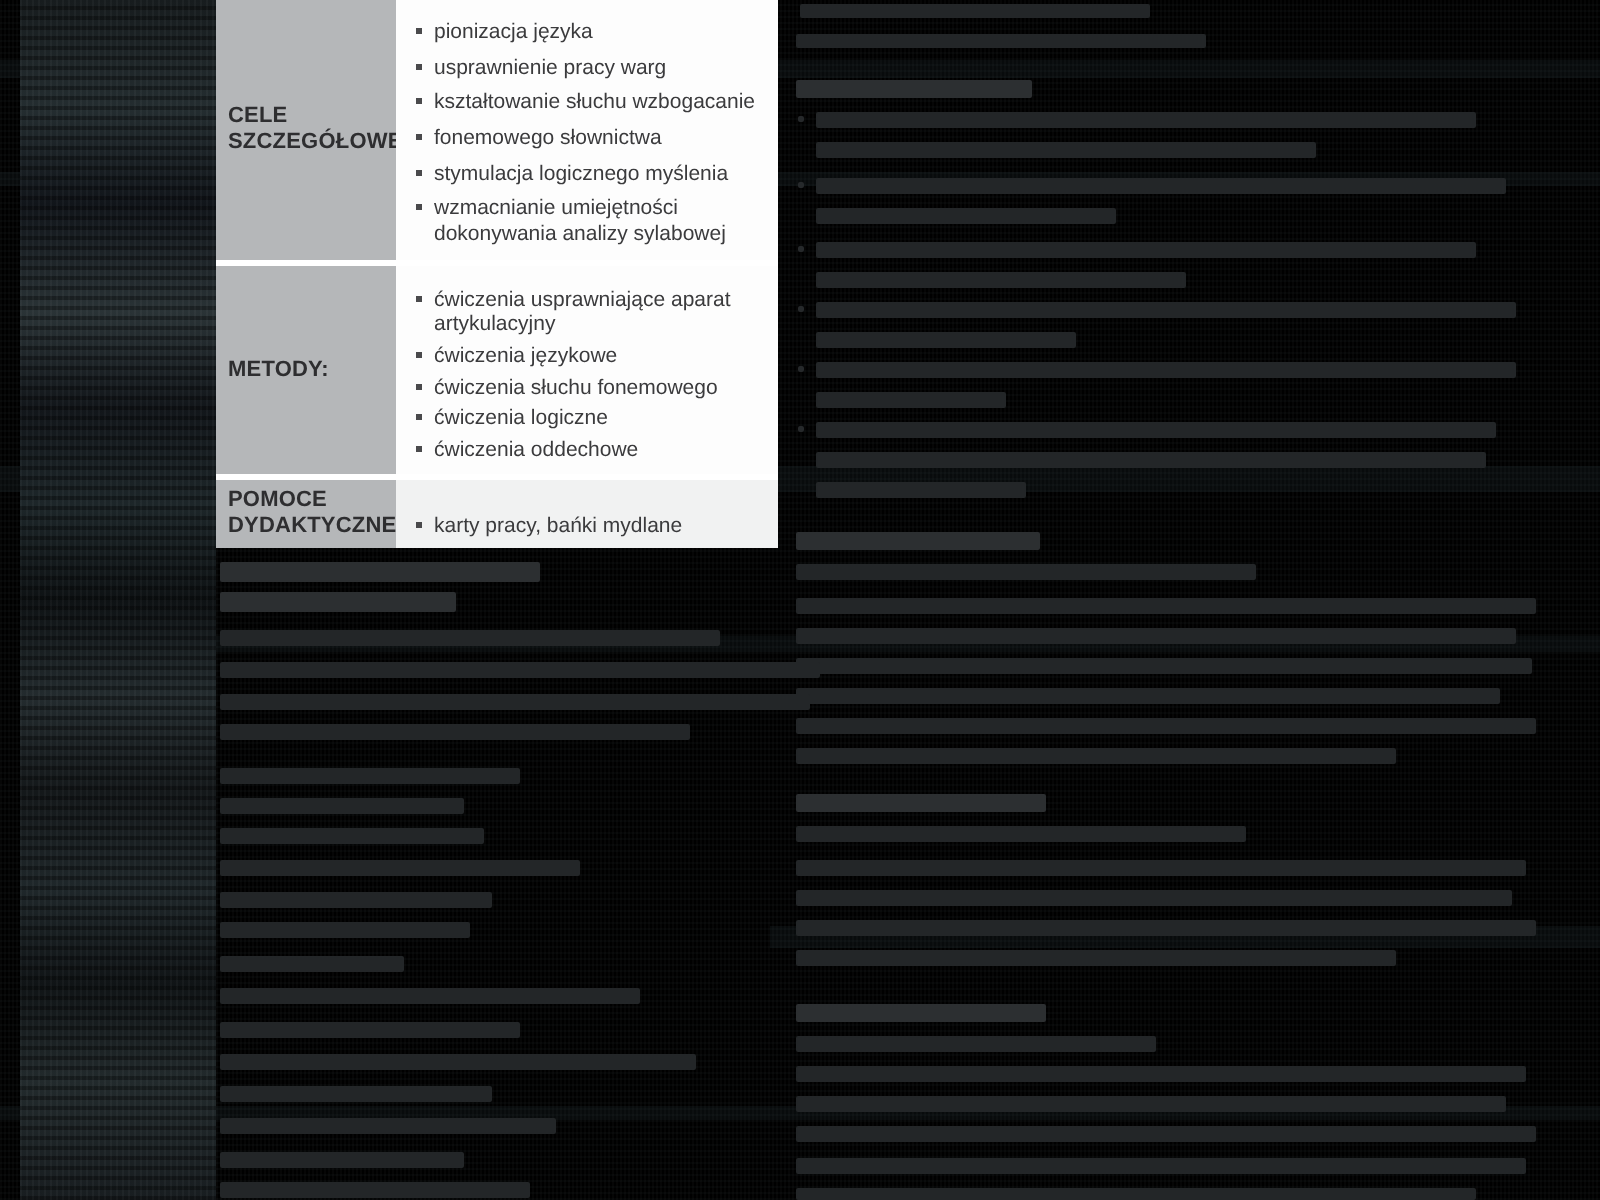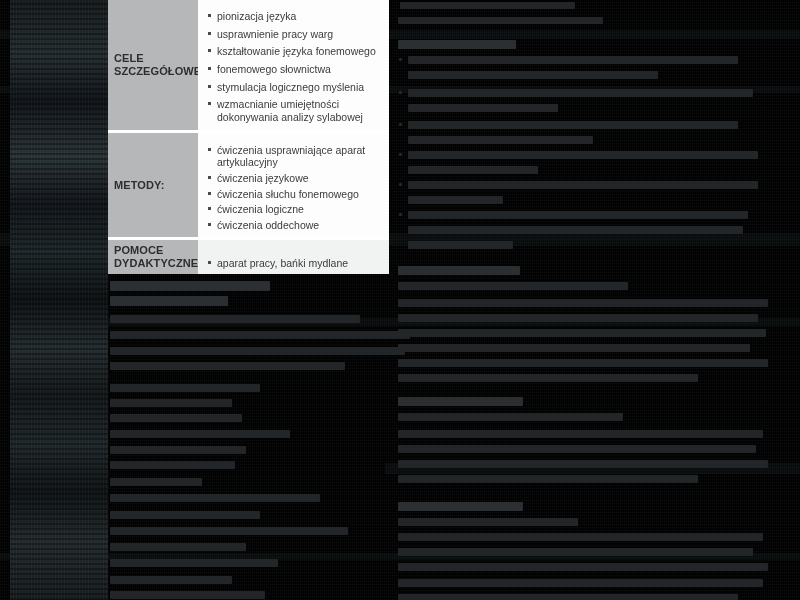--- a/index.html
+++ b/index.html
@@ -82,21 +82,21 @@
 <div class="left-band"></div>
 
 <div class="lesson-table">
 
   <div class="t-row row-cele">
     <div class="t-head">CELE SZCZEGÓŁOWE:</div>
     <div class="t-body">
       <ul>
         <li><span class="blt"></span><span>pionizacja języka</span></li>
         <li><span class="blt"></span><span>usprawnienie pracy warg</span></li>
-        <li><span class="blt"></span><span>kształtowanie języka fonemowego</span></li>
+        <li><span class="blt"></span><span>kształtowanie słuchu wzbogacanie</span></li>
         <li><span class="blt"></span><span>fonemowego słownictwa</span></li>
         <li><span class="blt"></span><span>stymulacja logicznego myślenia</span></li>
         <li><span class="blt"></span><span>wzmacnianie umiejętności dokonywania analizy sylabowej</span></li>
       </ul>
     </div>
   </div>
 
   <div class="t-row row-metody">
     <div class="t-head">METODY:</div>
     <div class="t-body">
@@ -107,21 +107,21 @@
         <li><span class="blt"></span><span>ćwiczenia logiczne</span></li>
         <li><span class="blt"></span><span>ćwiczenia oddechowe</span></li>
       </ul>
     </div>
   </div>
 
   <div class="t-row row-pomoce">
     <div class="t-head">POMOCE DYDAKTYCZNE:</div>
     <div class="t-body">
       <ul>
-        <li><span class="blt"></span><span>aparat pracy, bańki mydlane</span></li>
+        <li><span class="blt"></span><span>karty pracy, bańki mydlane</span></li>
       </ul>
     </div>
   </div>
 
 </div>
 
 <div id="faint-layer">
     <div class="faint-line" style="left: 400px; top: 2px; width: 175px; height: 7px;"></div>
     <div class="faint-line" style="left: 398px; top: 17px; width: 205px; height: 7px;"></div>
     <div class="faint-line h" style="left: 398px; top: 40px; width: 118px; height: 9px;"></div>

